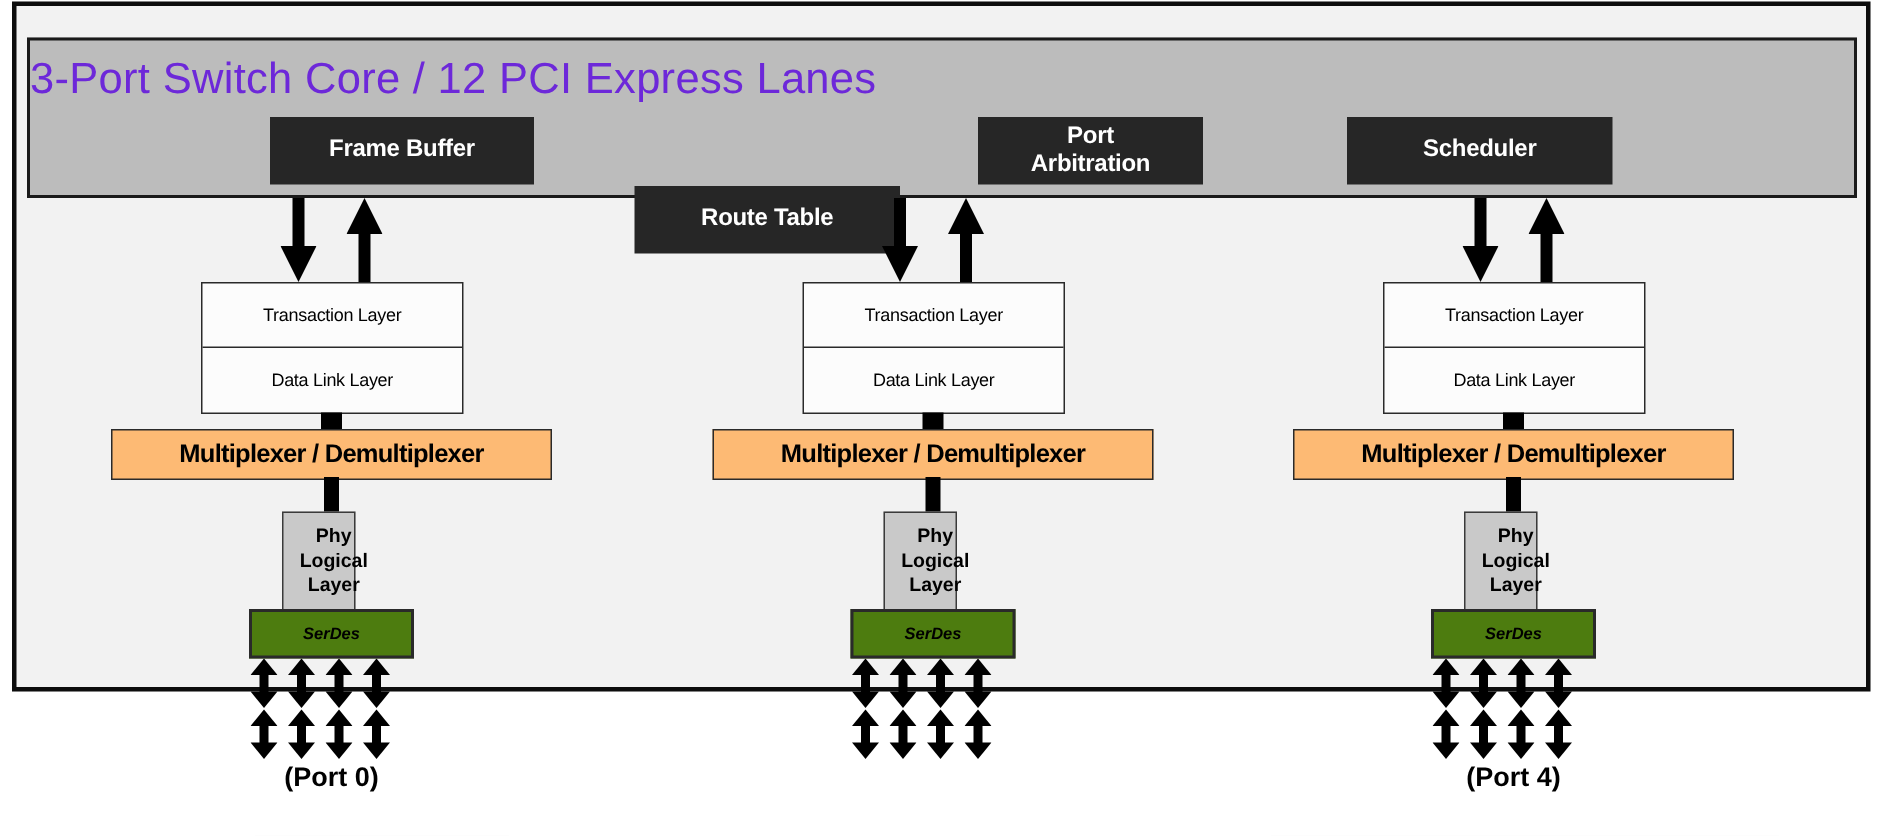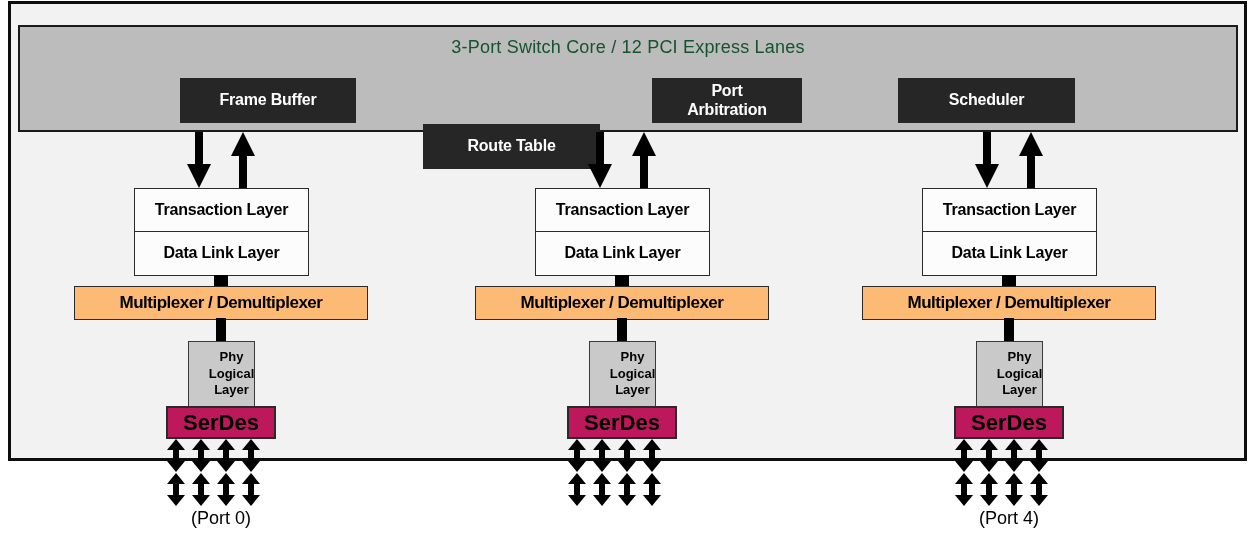--- a/index.html
+++ b/index.html
@@ -9,66 +9,66 @@
   }
   .outer{
     position:absolute;left:8px;top:1px;width:1239px;height:460px;
     background:#f2f2f2;border:3px solid #0d0d0d;box-sizing:border-box;
   }
   .banner{
     position:absolute;left:18px;top:25px;width:1220px;height:107px;
     background:#bcbcbc;border:2px solid #1a1a1a;box-sizing:border-box;
   }
   .banner-title{
-    margin-top:10px;text-align:center;font-size:18px;font-weight:400;
-    letter-spacing:0.2px;color:#14532d;
+    margin-top:10px;text-align:left;font-size:29px;font-weight:400;
+    letter-spacing:0.2px;color:#6d28d9;
   }
   .blk{
     position:absolute;top:78px;height:45px;background:#262626;
     display:flex;align-items:center;justify-content:center;text-align:center;
     color:#ffffff;font-size:16px;font-weight:700;line-height:1.15;
     letter-spacing:-0.2px;box-sizing:border-box;
   }
   .prewrap{white-space:pre-line;}
   .stack{position:absolute;top:132px;width:320px;height:425px;}
   .stack *{box-sizing:border-box;}
   .arrow{position:absolute;top:0;}
   .tl-dl{
     position:absolute;left:73px;top:56px;width:175px;height:88px;
     background:#fcfcfc;border:1.5px solid #2a2a2a;
   }
   .layer-row{
     height:42.5px;display:flex;align-items:center;justify-content:center;
-    font-size:16px;font-weight:700;letter-spacing:-0.2px;
+    font-size:12px;font-weight:400;letter-spacing:-0.2px;
   }
   .layer-row:first-child{border-bottom:1.5px solid #2a2a2a;}
   .stub1{position:absolute;left:153px;top:143px;width:14px;height:13px;background:#000;}
   .mux{
     position:absolute;left:13px;top:154px;width:294px;height:34px;
     background:#fdba74;border:1.5px solid #2a2a2a;
     display:flex;align-items:center;justify-content:center;
     font-size:17px;font-weight:700;letter-spacing:-0.5px;
   }
   .stub2{position:absolute;left:155px;top:186px;width:10px;height:25px;background:#000;}
   .phy{
-    position:absolute;left:127px;top:209px;width:67px;height:66px;
+    position:absolute;left:127px;top:209px;width:49px;height:66px;
     background:#c9c9c9;border:1.5px solid #3a3a3a;
     display:flex;align-items:center;justify-content:center;text-align:center;
     font-size:13px;font-weight:700;line-height:1.3;padding-left:20px;
   }
   .serdes{
     position:absolute;left:105px;top:274px;width:110px;height:33px;
-    background:#be185d;border:2px solid #2a2a2a;
+    background:#4d7c0f;border:2px solid #2a2a2a;
     display:flex;align-items:center;justify-content:center;
-    font-size:22px;font-weight:700;
+    font-size:11px;font-weight:700;font-style:italic;
   }
   .lane{position:absolute;top:307px;}
   .port-label{
     position:absolute;left:93px;top:376px;width:134px;text-align:center;
-    font-size:18px;font-weight:400;
+    font-size:18px;font-weight:700;
   }
   svg{display:block;}
 </style>
 </head>
 <body>
 
 <div class="canvas">
 
   <div class="outer"></div>
 

